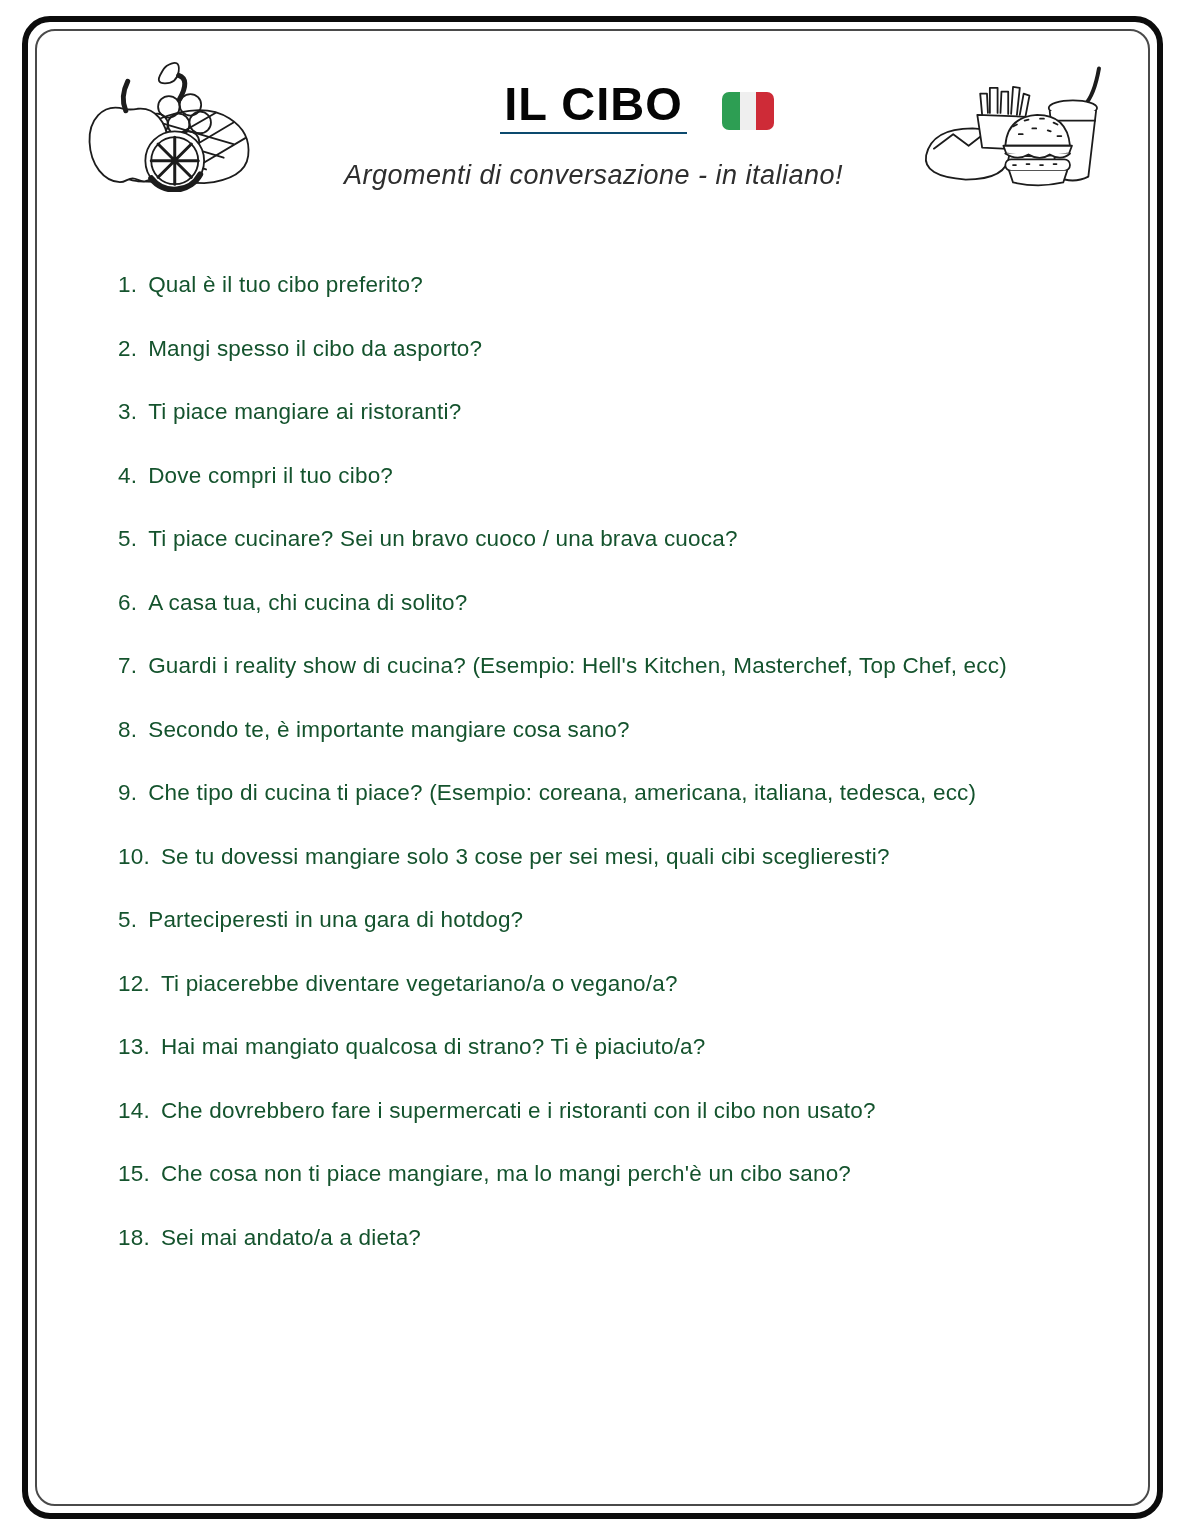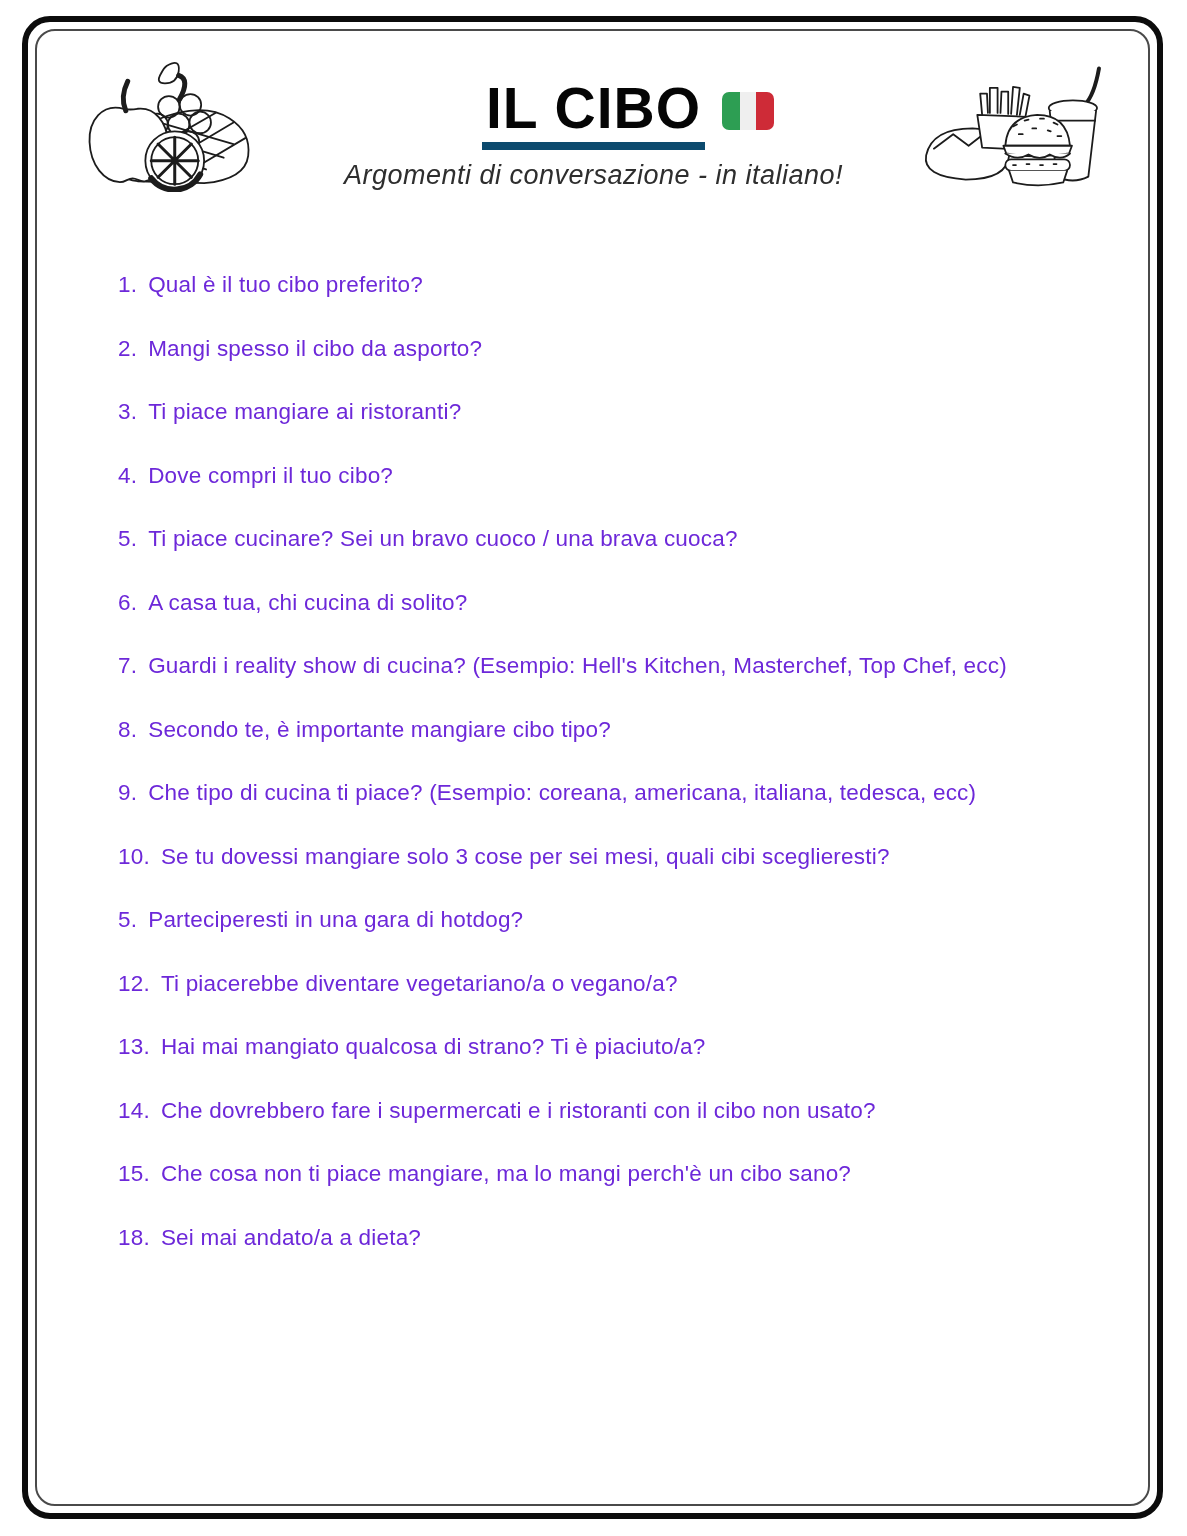--- a/index.html
+++ b/index.html
@@ -22,23 +22,23 @@
   .clipart { position: absolute; }
   .clipart svg { width: 100%; height: 100%; }
   .art-left  { left: 68px;  top: 50px; width: 188px; height: 142px; }
   .art-right { left: 912px; top: 55px; width: 204px; height: 140px; }
   .title-row {
     position: absolute; left: 0; right: 0; top: 80px;
     text-align: center;
   }
   .page-title {
     display: inline-block;
-    font-size: 57px; font-weight: 800; letter-spacing: 1px;
+    font-size: 47px; font-weight: 800; letter-spacing: 1px;
     color: #050505;
-    border-bottom: 8px solid #0c4a6e;
+    border-bottom: 2px solid #0c4a6e;
     padding: 0 4px 5px 4px;
     line-height: 1;
   }
   .flag {
     position: absolute; left: 722px; top: 92px;
     width: 52px; height: 38px;
   }
   .subtitle {
     position: absolute; left: 0; right: 0; top: 160px;
     text-align: center;
@@ -46,21 +46,21 @@
     color: #2e2e2e;
     letter-spacing: 0.5px;
   }
   .question-list {
     position: absolute; left: 118px; top: 273px; right: 40px;
     list-style: none;
   }
   .question-row {
     font-size: 22.5px; line-height: 23px;
     margin-bottom: 40.5px;
-    color: #6d28d9;
+    color: #14532d;
     letter-spacing: 0.2px;
     white-space: nowrap;
   }
   .q-num { display: inline-block; margin-right: 11px; }
   line, path, circle, ellipse, rect.stroke-only { vector-effect: non-scaling-stroke; }
 </style>
 </head>
 <body>
 
 <div class="border-outer"></div>
@@ -143,21 +143,21 @@
 </div>
 
 <ol class="question-list">
     <li class="question-row"><span class="q-num">1.</span><span>Qual è il tuo cibo preferito?</span></li>
     <li class="question-row"><span class="q-num">2.</span><span>Mangi spesso il cibo da asporto?</span></li>
     <li class="question-row"><span class="q-num">3.</span><span>Ti piace mangiare ai ristoranti?</span></li>
     <li class="question-row"><span class="q-num">4.</span><span>Dove compri il tuo cibo?</span></li>
     <li class="question-row"><span class="q-num">5.</span><span>Ti piace cucinare? Sei un bravo cuoco / una brava cuoca?</span></li>
     <li class="question-row"><span class="q-num">6.</span><span>A casa tua, chi cucina di solito?</span></li>
     <li class="question-row"><span class="q-num">7.</span><span>Guardi i reality show di cucina? (Esempio: Hell's Kitchen, Masterchef, Top Chef, ecc)</span></li>
-    <li class="question-row"><span class="q-num">8.</span><span>Secondo te, è importante mangiare cibo tipo?</span></li>
+    <li class="question-row"><span class="q-num">8.</span><span>Secondo te, è importante mangiare cosa sano?</span></li>
     <li class="question-row"><span class="q-num">9.</span><span>Che tipo di cucina ti piace? (Esempio: coreana, americana, italiana, tedesca, ecc)</span></li>
     <li class="question-row"><span class="q-num">10.</span><span>Se tu dovessi mangiare solo 3 cose per sei mesi, quali cibi sceglieresti?</span></li>
     <li class="question-row"><span class="q-num">5.</span><span>Parteciperesti in una gara di hotdog?</span></li>
     <li class="question-row"><span class="q-num">12.</span><span>Ti piacerebbe diventare vegetariano/a o vegano/a?</span></li>
     <li class="question-row"><span class="q-num">13.</span><span>Hai mai mangiato qualcosa di strano? Ti è piaciuto/a?</span></li>
     <li class="question-row"><span class="q-num">14.</span><span>Che dovrebbero fare i supermercati e i ristoranti con il cibo non usato?</span></li>
     <li class="question-row"><span class="q-num">15.</span><span>Che cosa non ti piace mangiare, ma lo mangi perch'è un cibo sano?</span></li>
     <li class="question-row"><span class="q-num">18.</span><span>Sei mai andato/a a dieta?</span></li>
   </ol>
 

